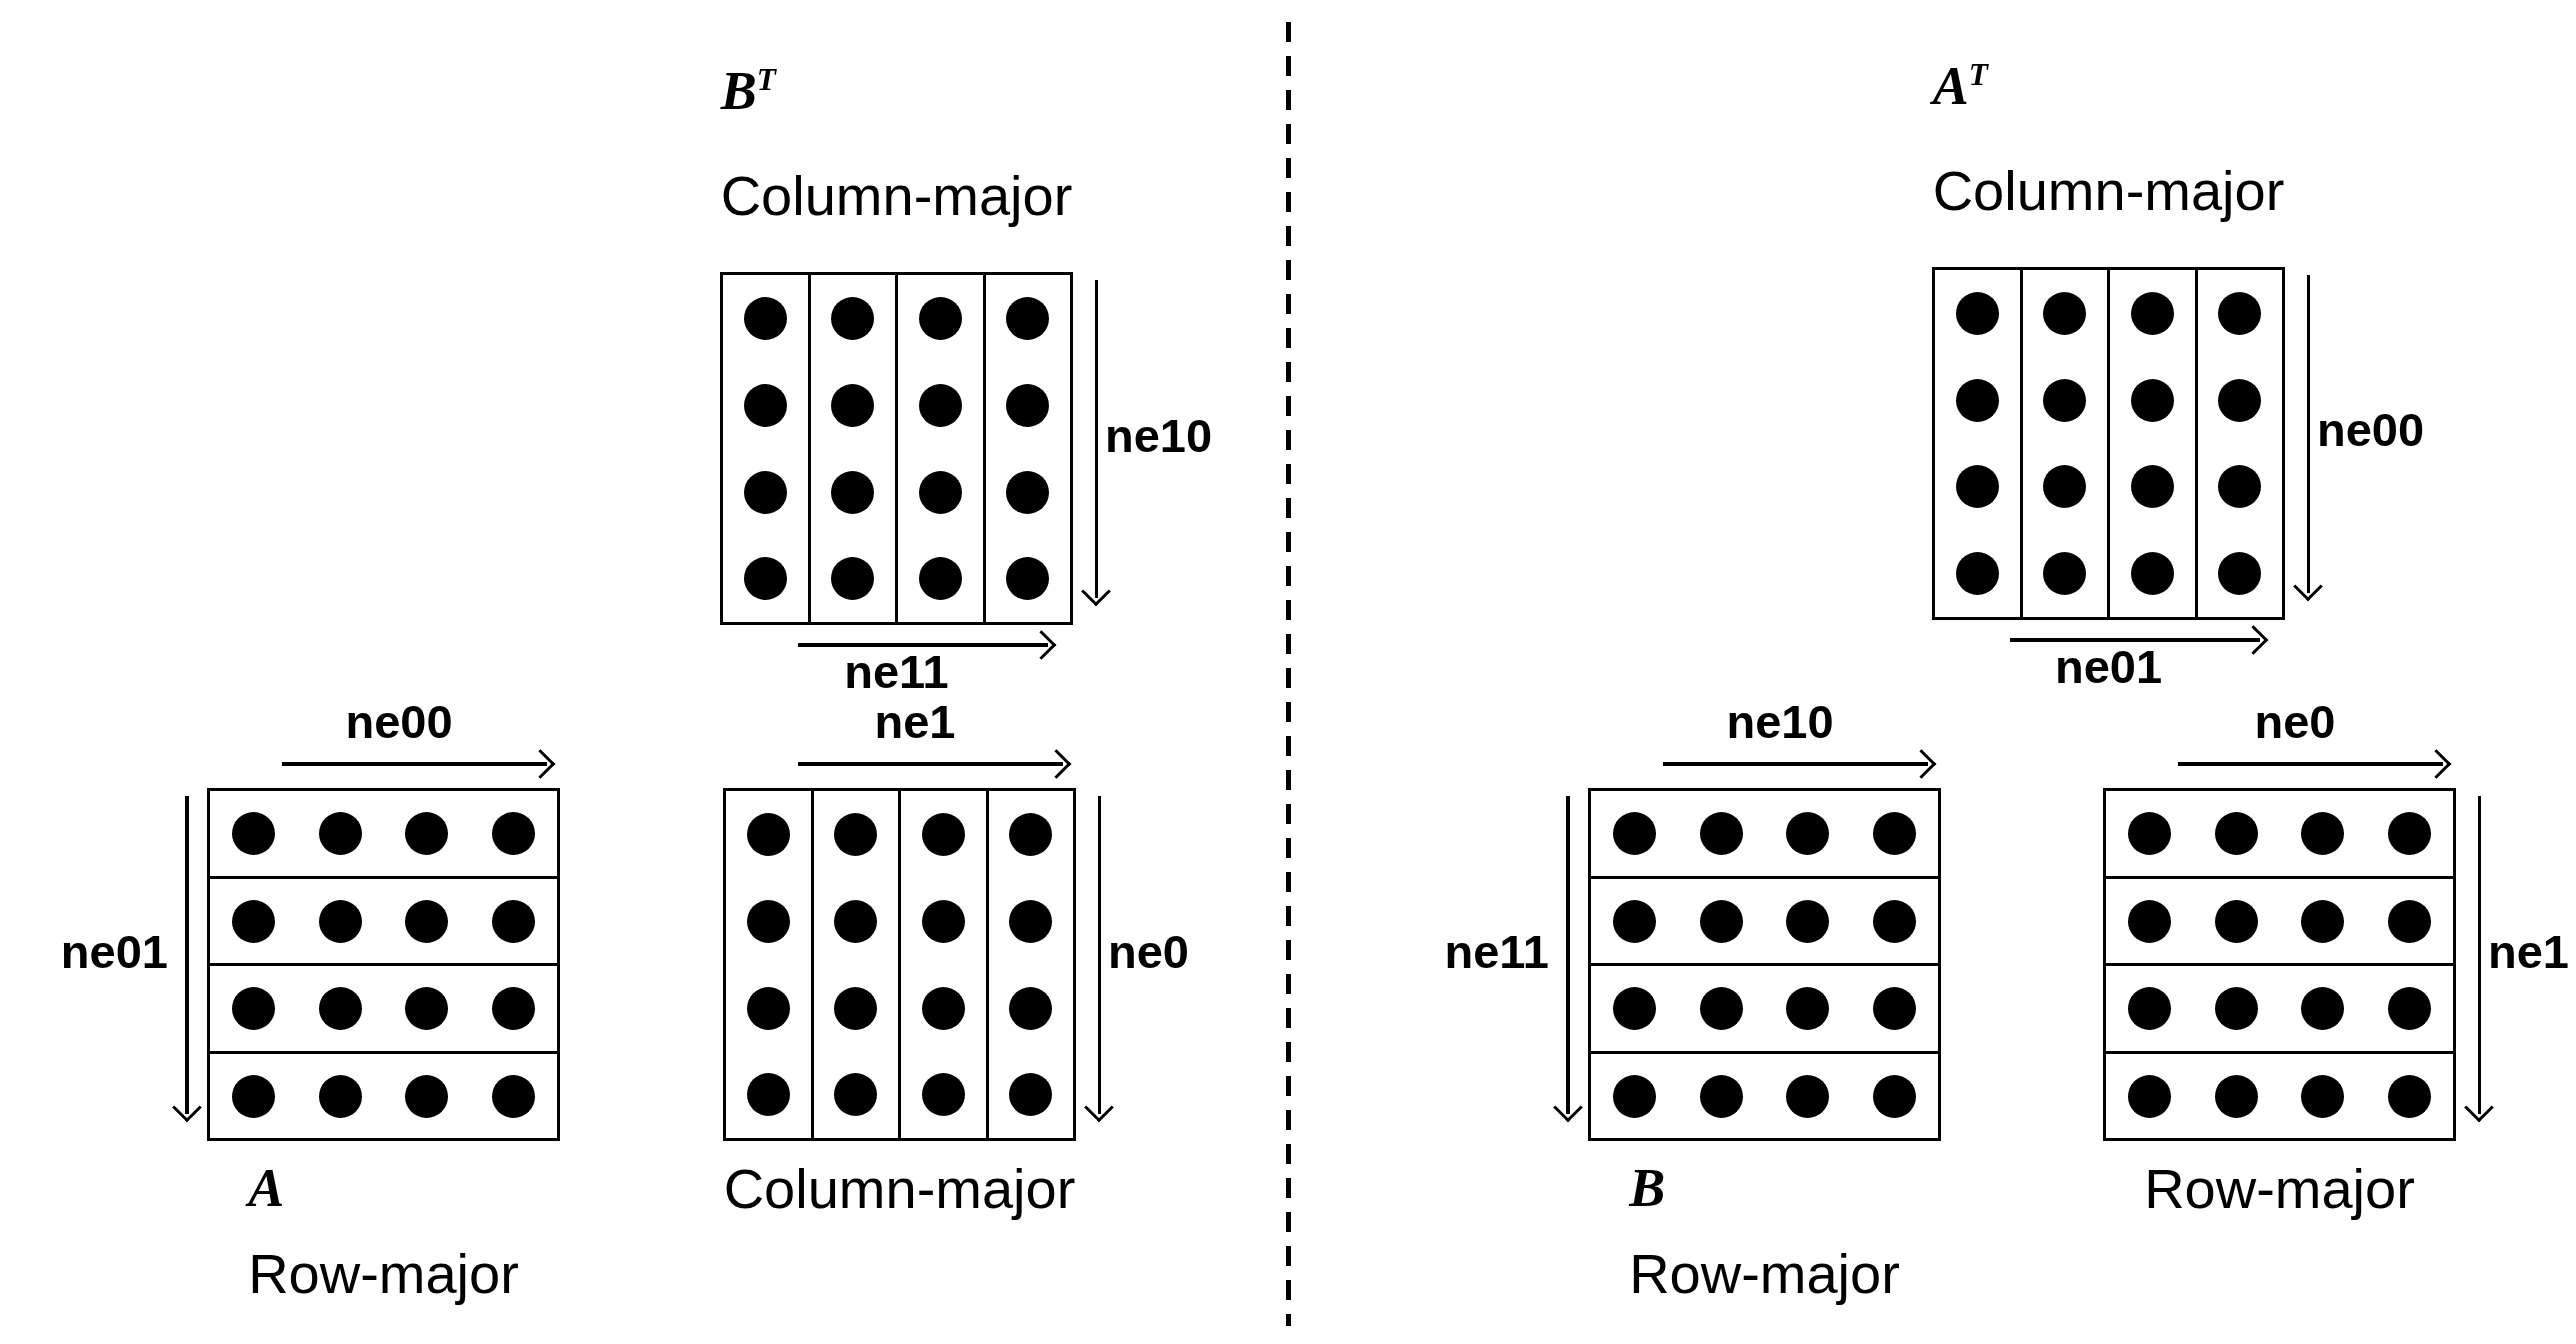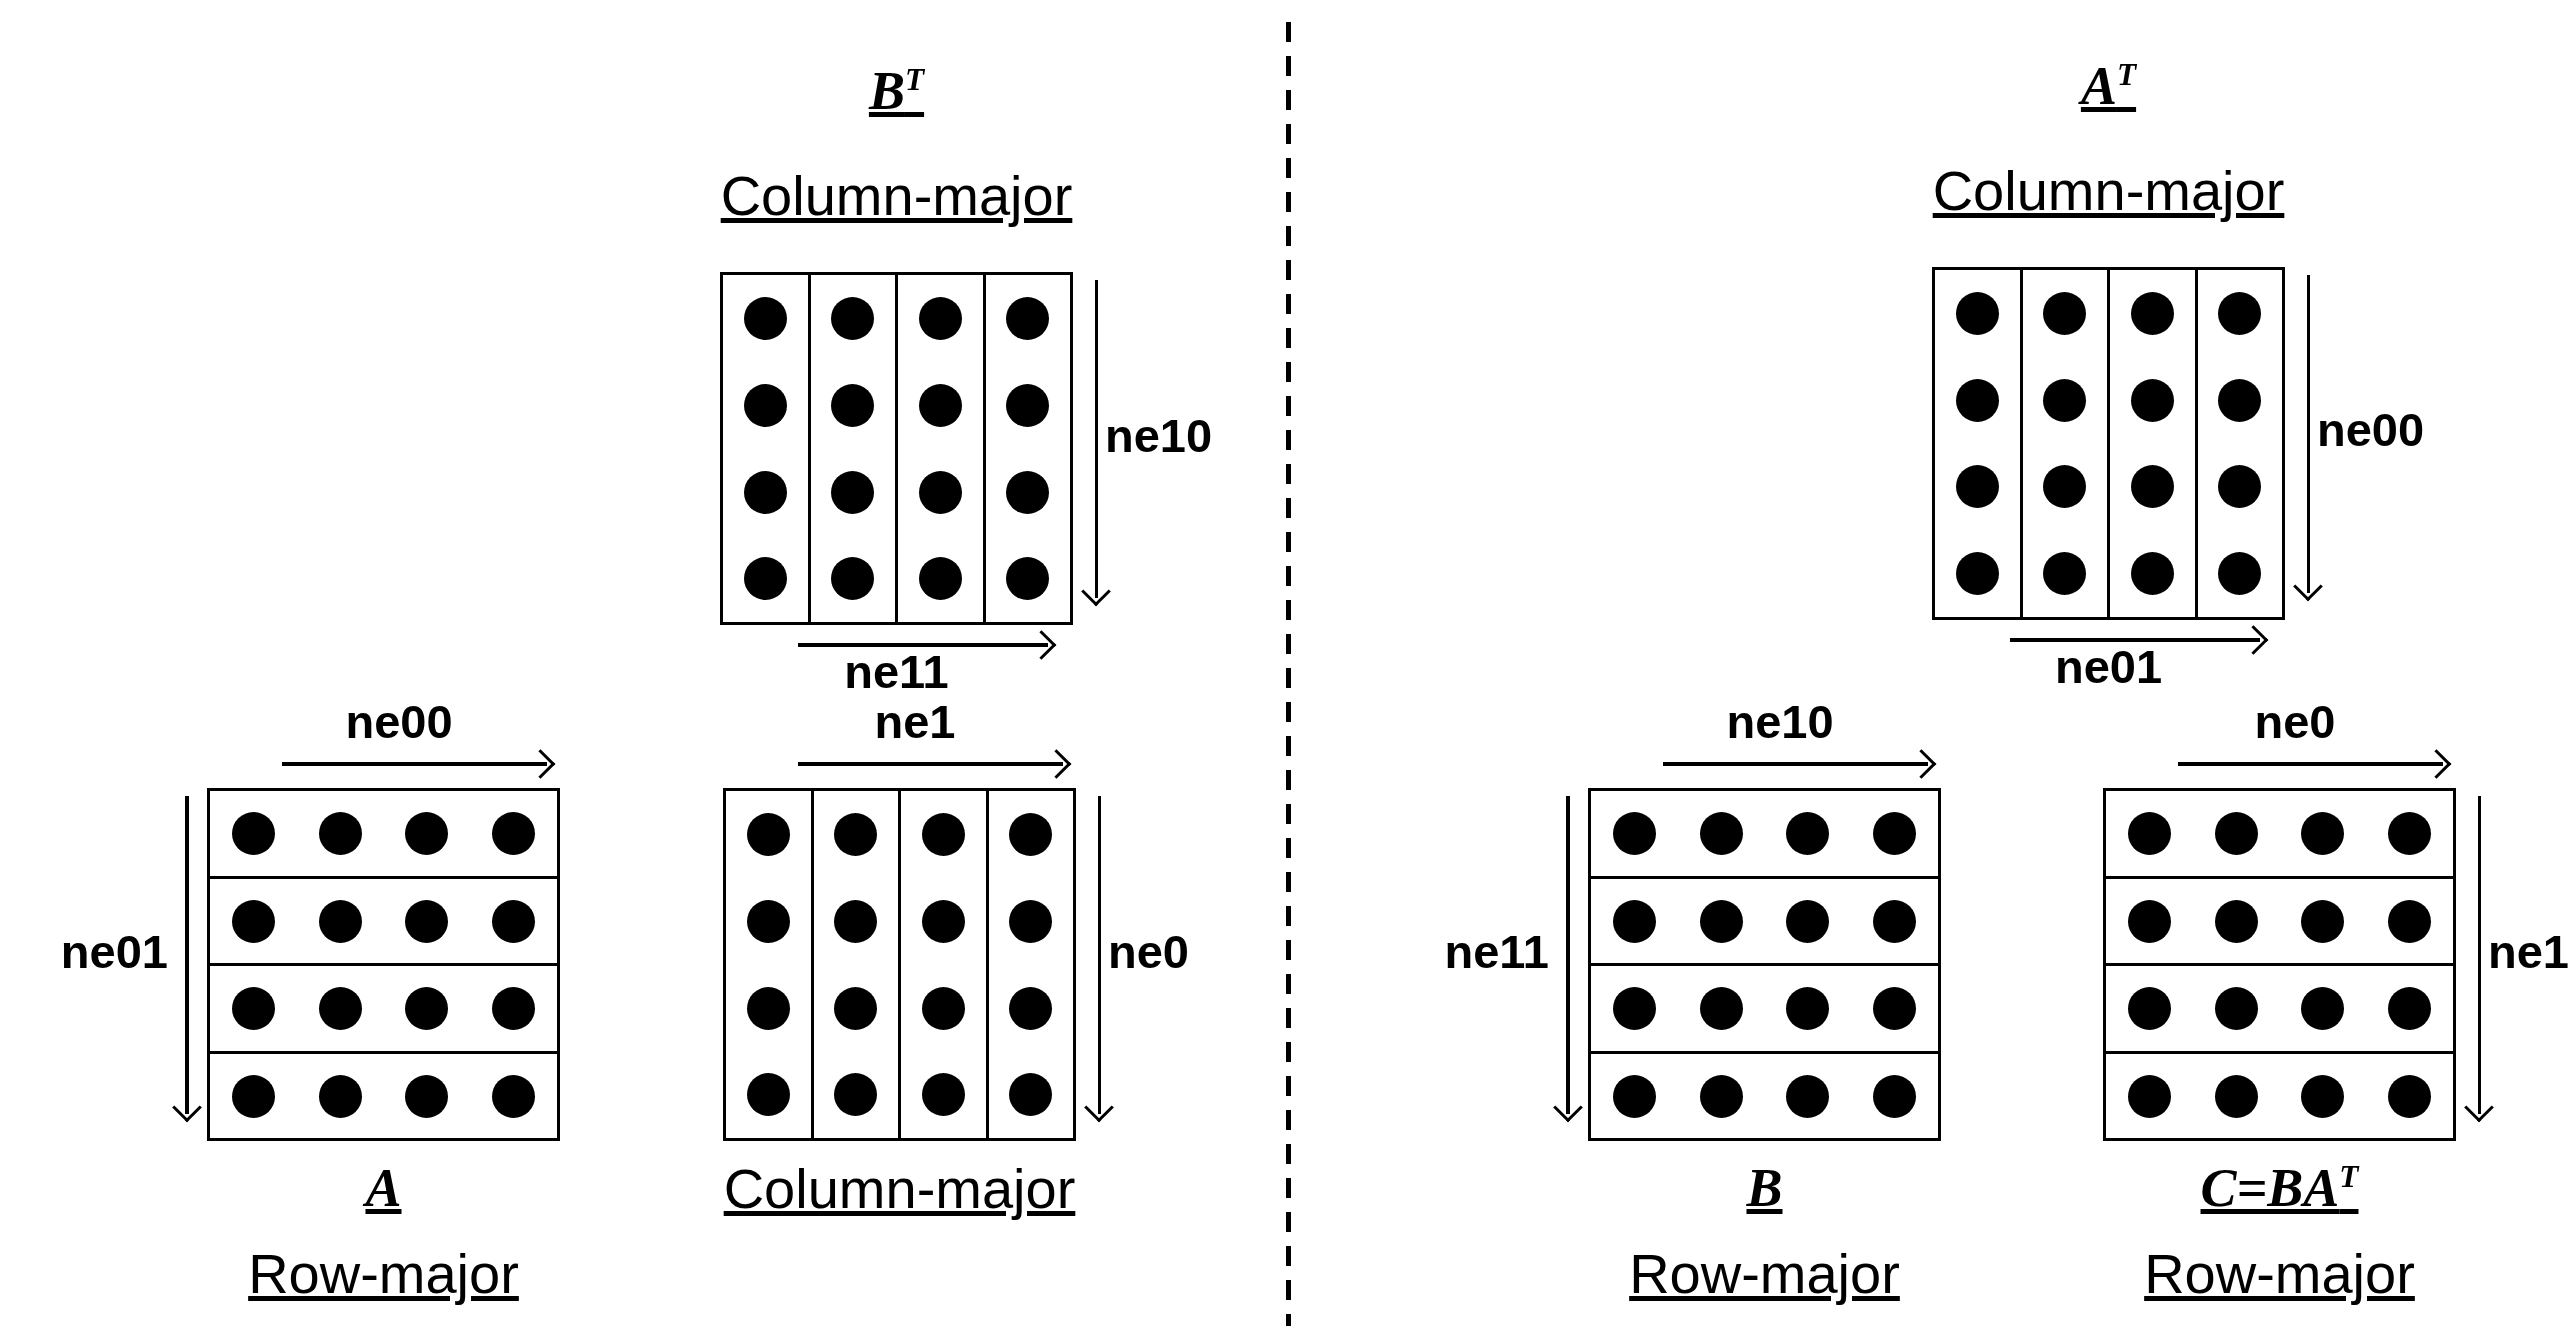--- a/index.html
+++ b/index.html
@@ -66,22 +66,20 @@
     border-radius: 50%;
     background: #000;
   }
 
   
   .cap {
     position: absolute;
     left: 50%;
     transform: translateX(-50%);
     width: max-content;
-    text-align: center;
-    text-decoration: underline;
   }
   .cap.top    { bottom: calc(100% + 48px); }
   .cap.bottom { top: calc(100% + 20px); }
   .mtitle {
     font-family: "Liberation Serif", serif;
     font-style: italic;
     font-weight: bold;
     font-size: 54px;
     line-height: 1;
   }
@@ -335,21 +333,20 @@
       </div>
     <div class="nelab topside">ne10</div>
     <div class="ar v left">
         <span class="head down"></span>
       </div>
     <div class="nelab leftside">ne11</div>
   </figure>
 
   <figure class="blk" id="blk-c">
     <div class="cap bottom">
-      <div class="mtitle"><span>C=BA</span><sup>T</sup></div>
       <div class="mlayout">Row-major</div>
     </div>
     <div class="mbox row">
         <div class="cell">
           <span class="dot"></span>
           <span class="dot"></span>
           <span class="dot"></span>
           <span class="dot"></span>
         </div>
         <div class="cell">

